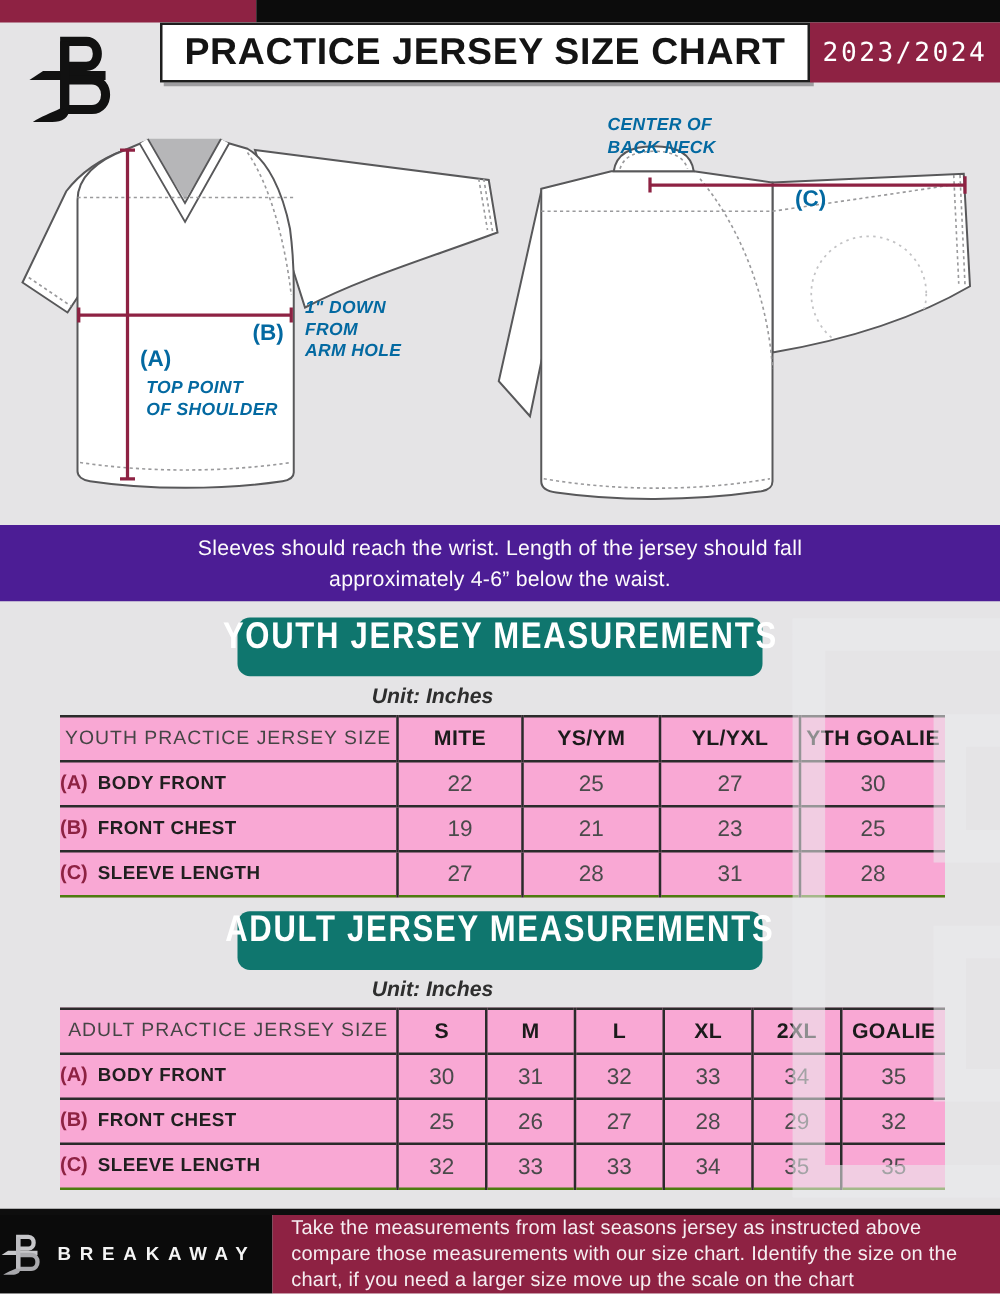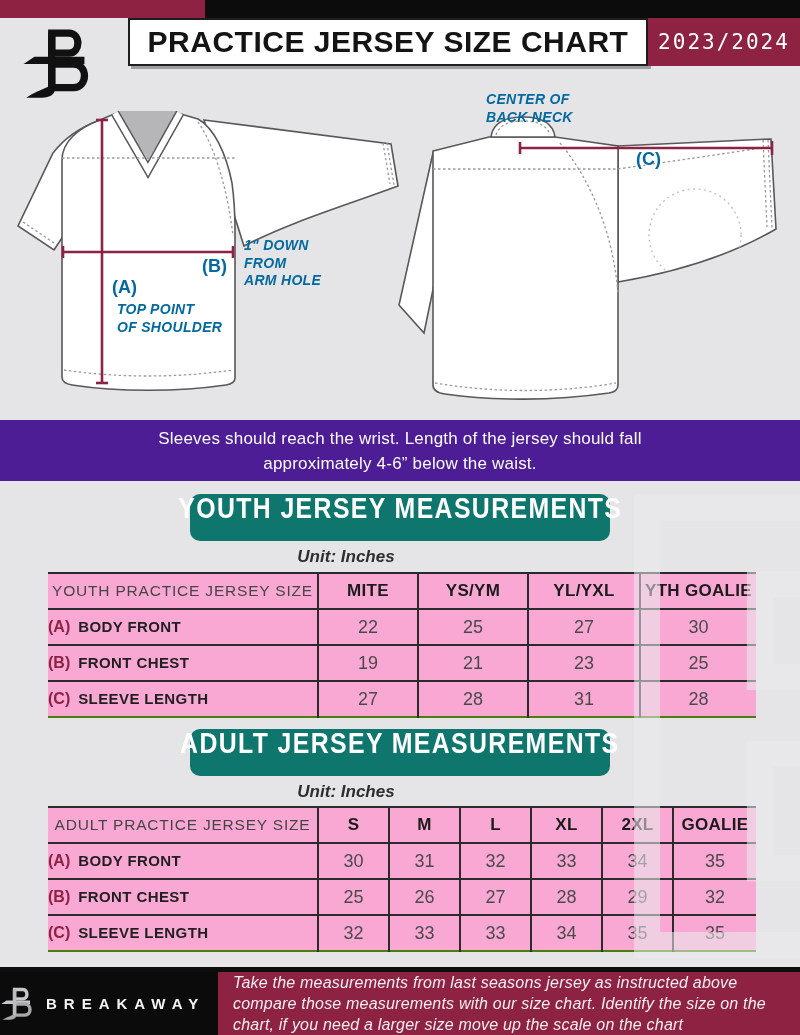--- a/index.html
+++ b/index.html
@@ -72,21 +72,21 @@
     font-family:"DejaVu Sans", sans-serif; font-weight:700; font-size:600px; line-height:1;
     color:transparent; -webkit-text-stroke:26px #ececef; opacity:.55;
   }
   
   .footer{
     position:absolute; left:0; top:967px; width:800px; height:68px;
     border-top:5px solid #0e0e0e; box-sizing:border-box; display:flex; z-index:4;
   }
   .footer-black{width:218px; background:#0b0b0b; display:flex; align-items:center; box-sizing:border-box;}
   .footer-brand{color:#f4f4f4; font-size:15px; font-weight:700; letter-spacing:7px; margin-left:10px; white-space:nowrap;}
-  .footer-maroon{flex:1; background:#8e2243; display:flex; align-items:center; box-sizing:border-box; padding:0 10px 0 15px;font-style:italic;}
+  .footer-maroon{flex:1; background:#8e2243; display:flex; align-items:center; box-sizing:border-box; padding:0 10px 0 15px;}
   .footer-maroon div{color:#f5eef1; font-size:16px; line-height:21px; letter-spacing:.2px;}
   svg .ln{stroke:#58585a; stroke-width:1.6; fill:#ffffff;}
   svg .stitch{stroke:#9a9a9c; stroke-width:1.3; fill:none; stroke-dasharray:2.5,2.5;}
   svg .mline{stroke:#8e2243; stroke-width:2.6; fill:none;}
 </style>
 </head>
 <body>
 
 <div class="page">
 

